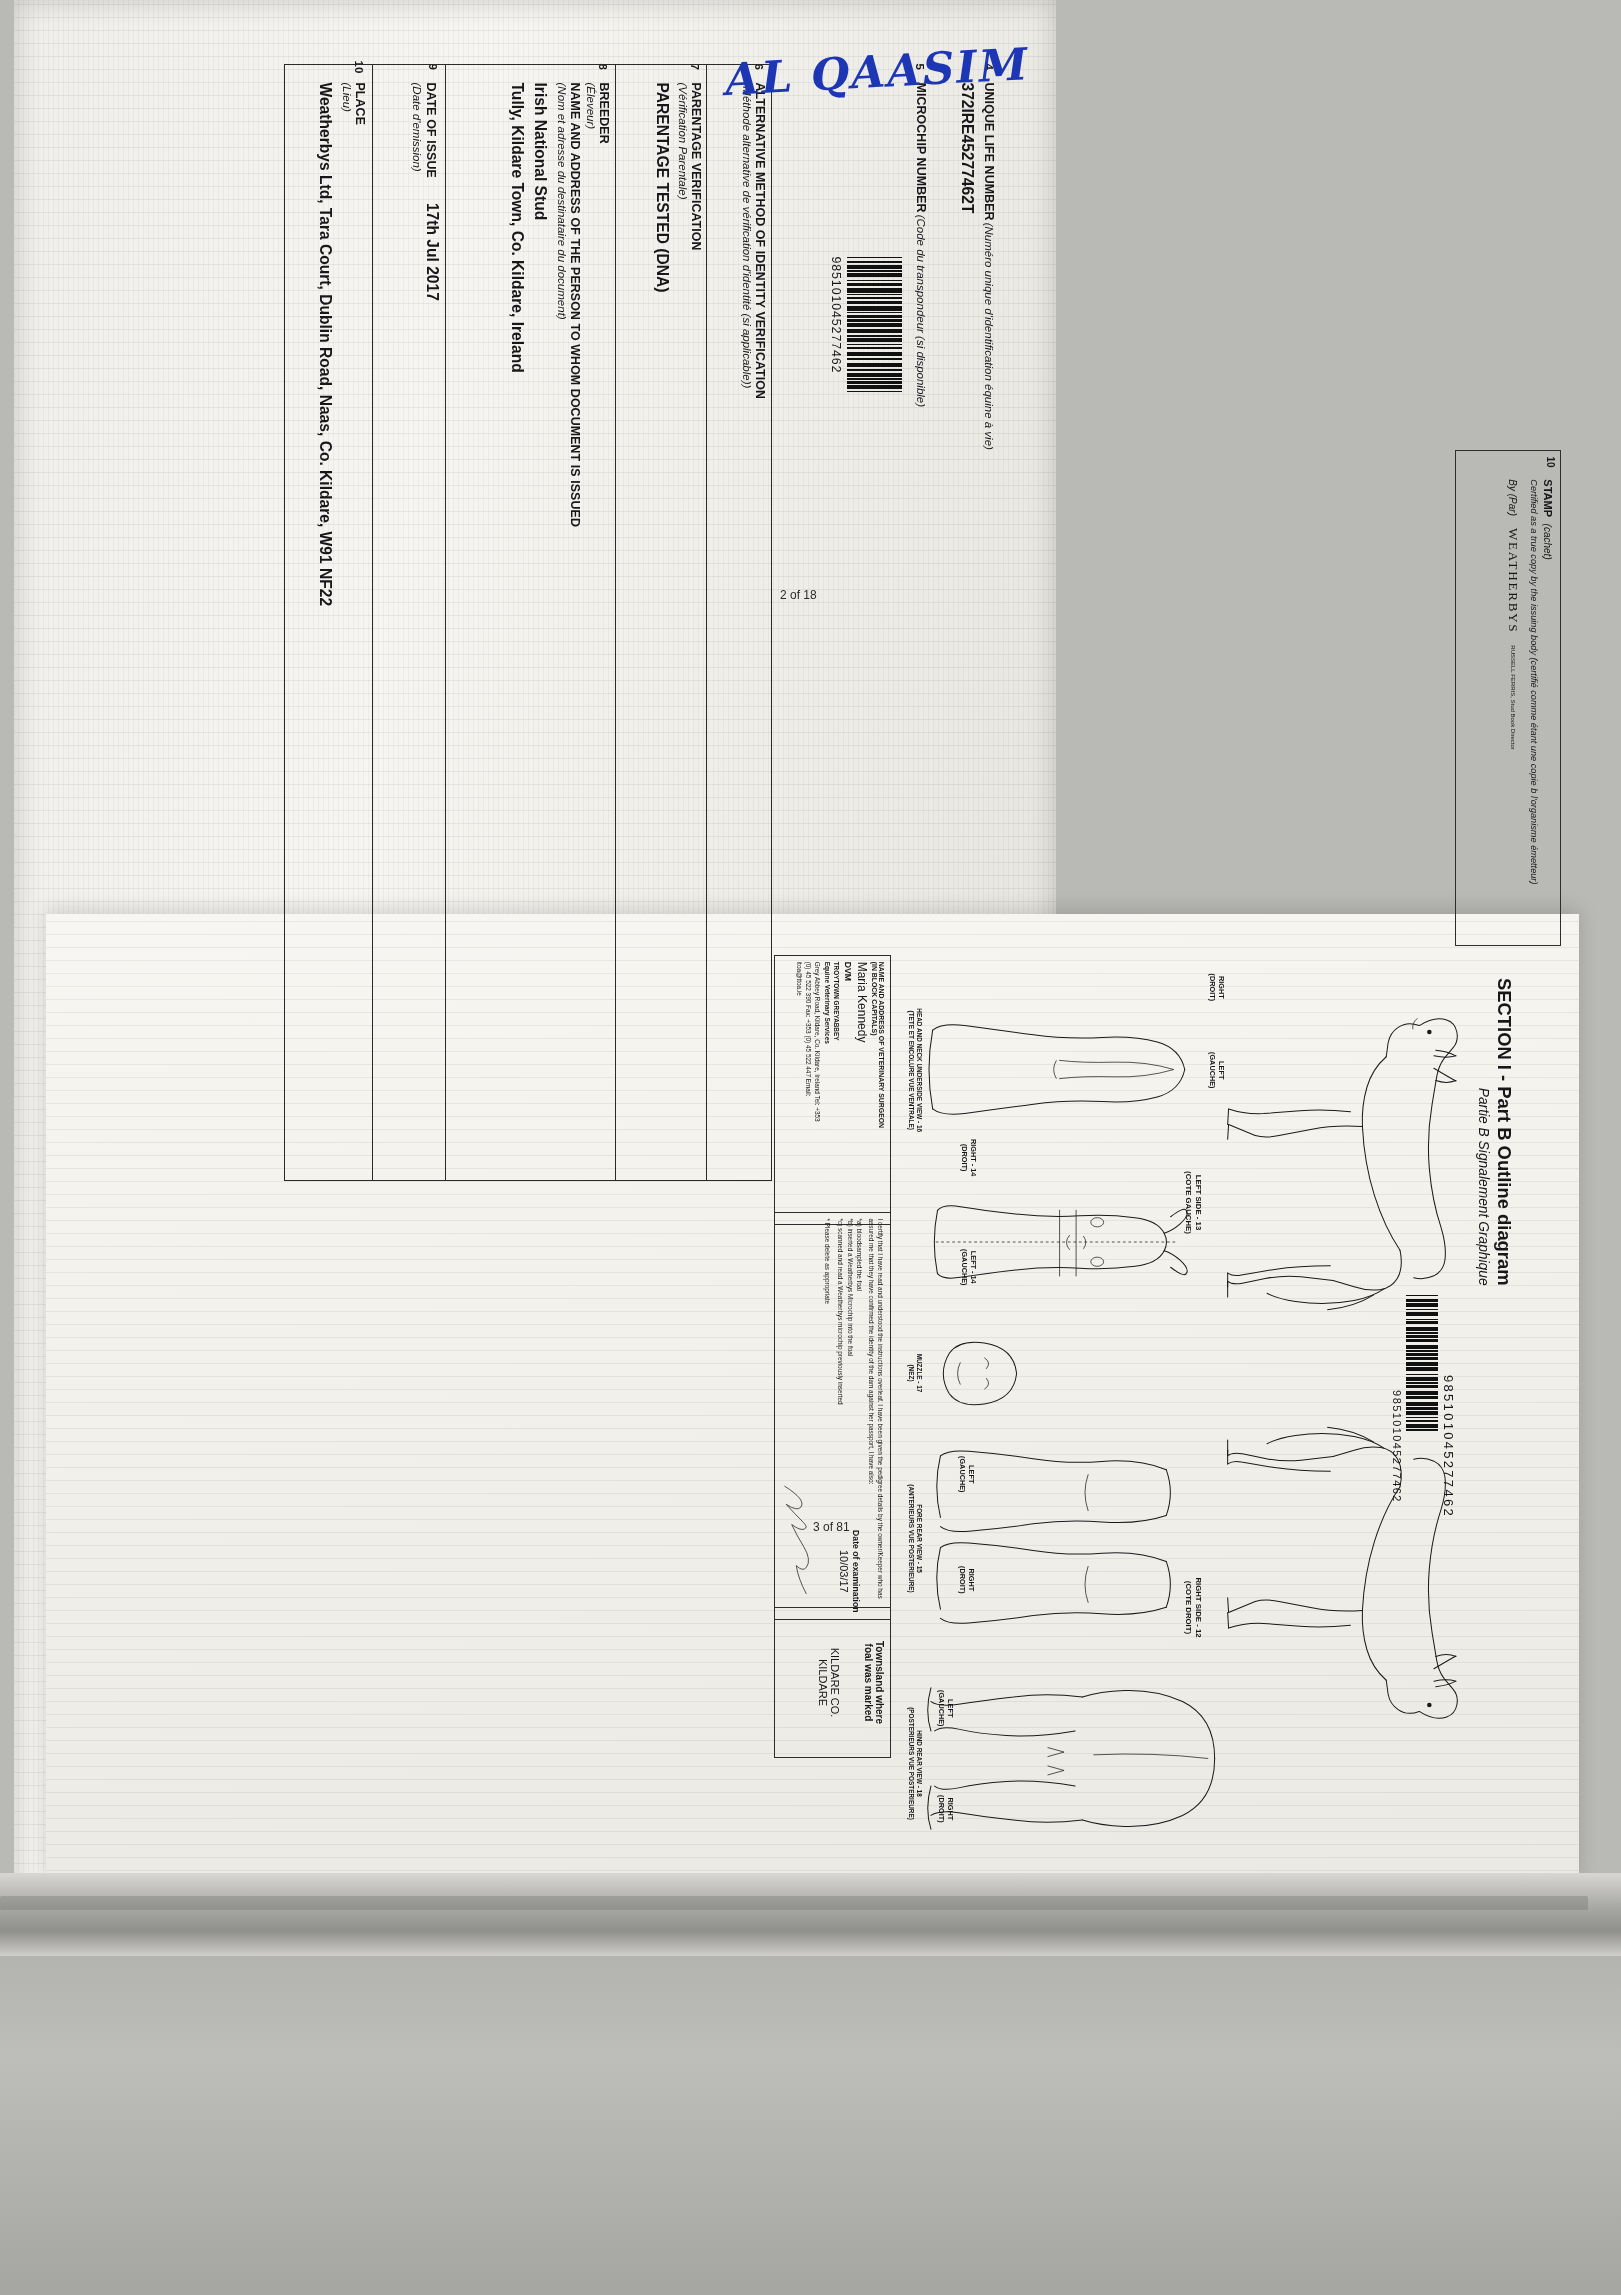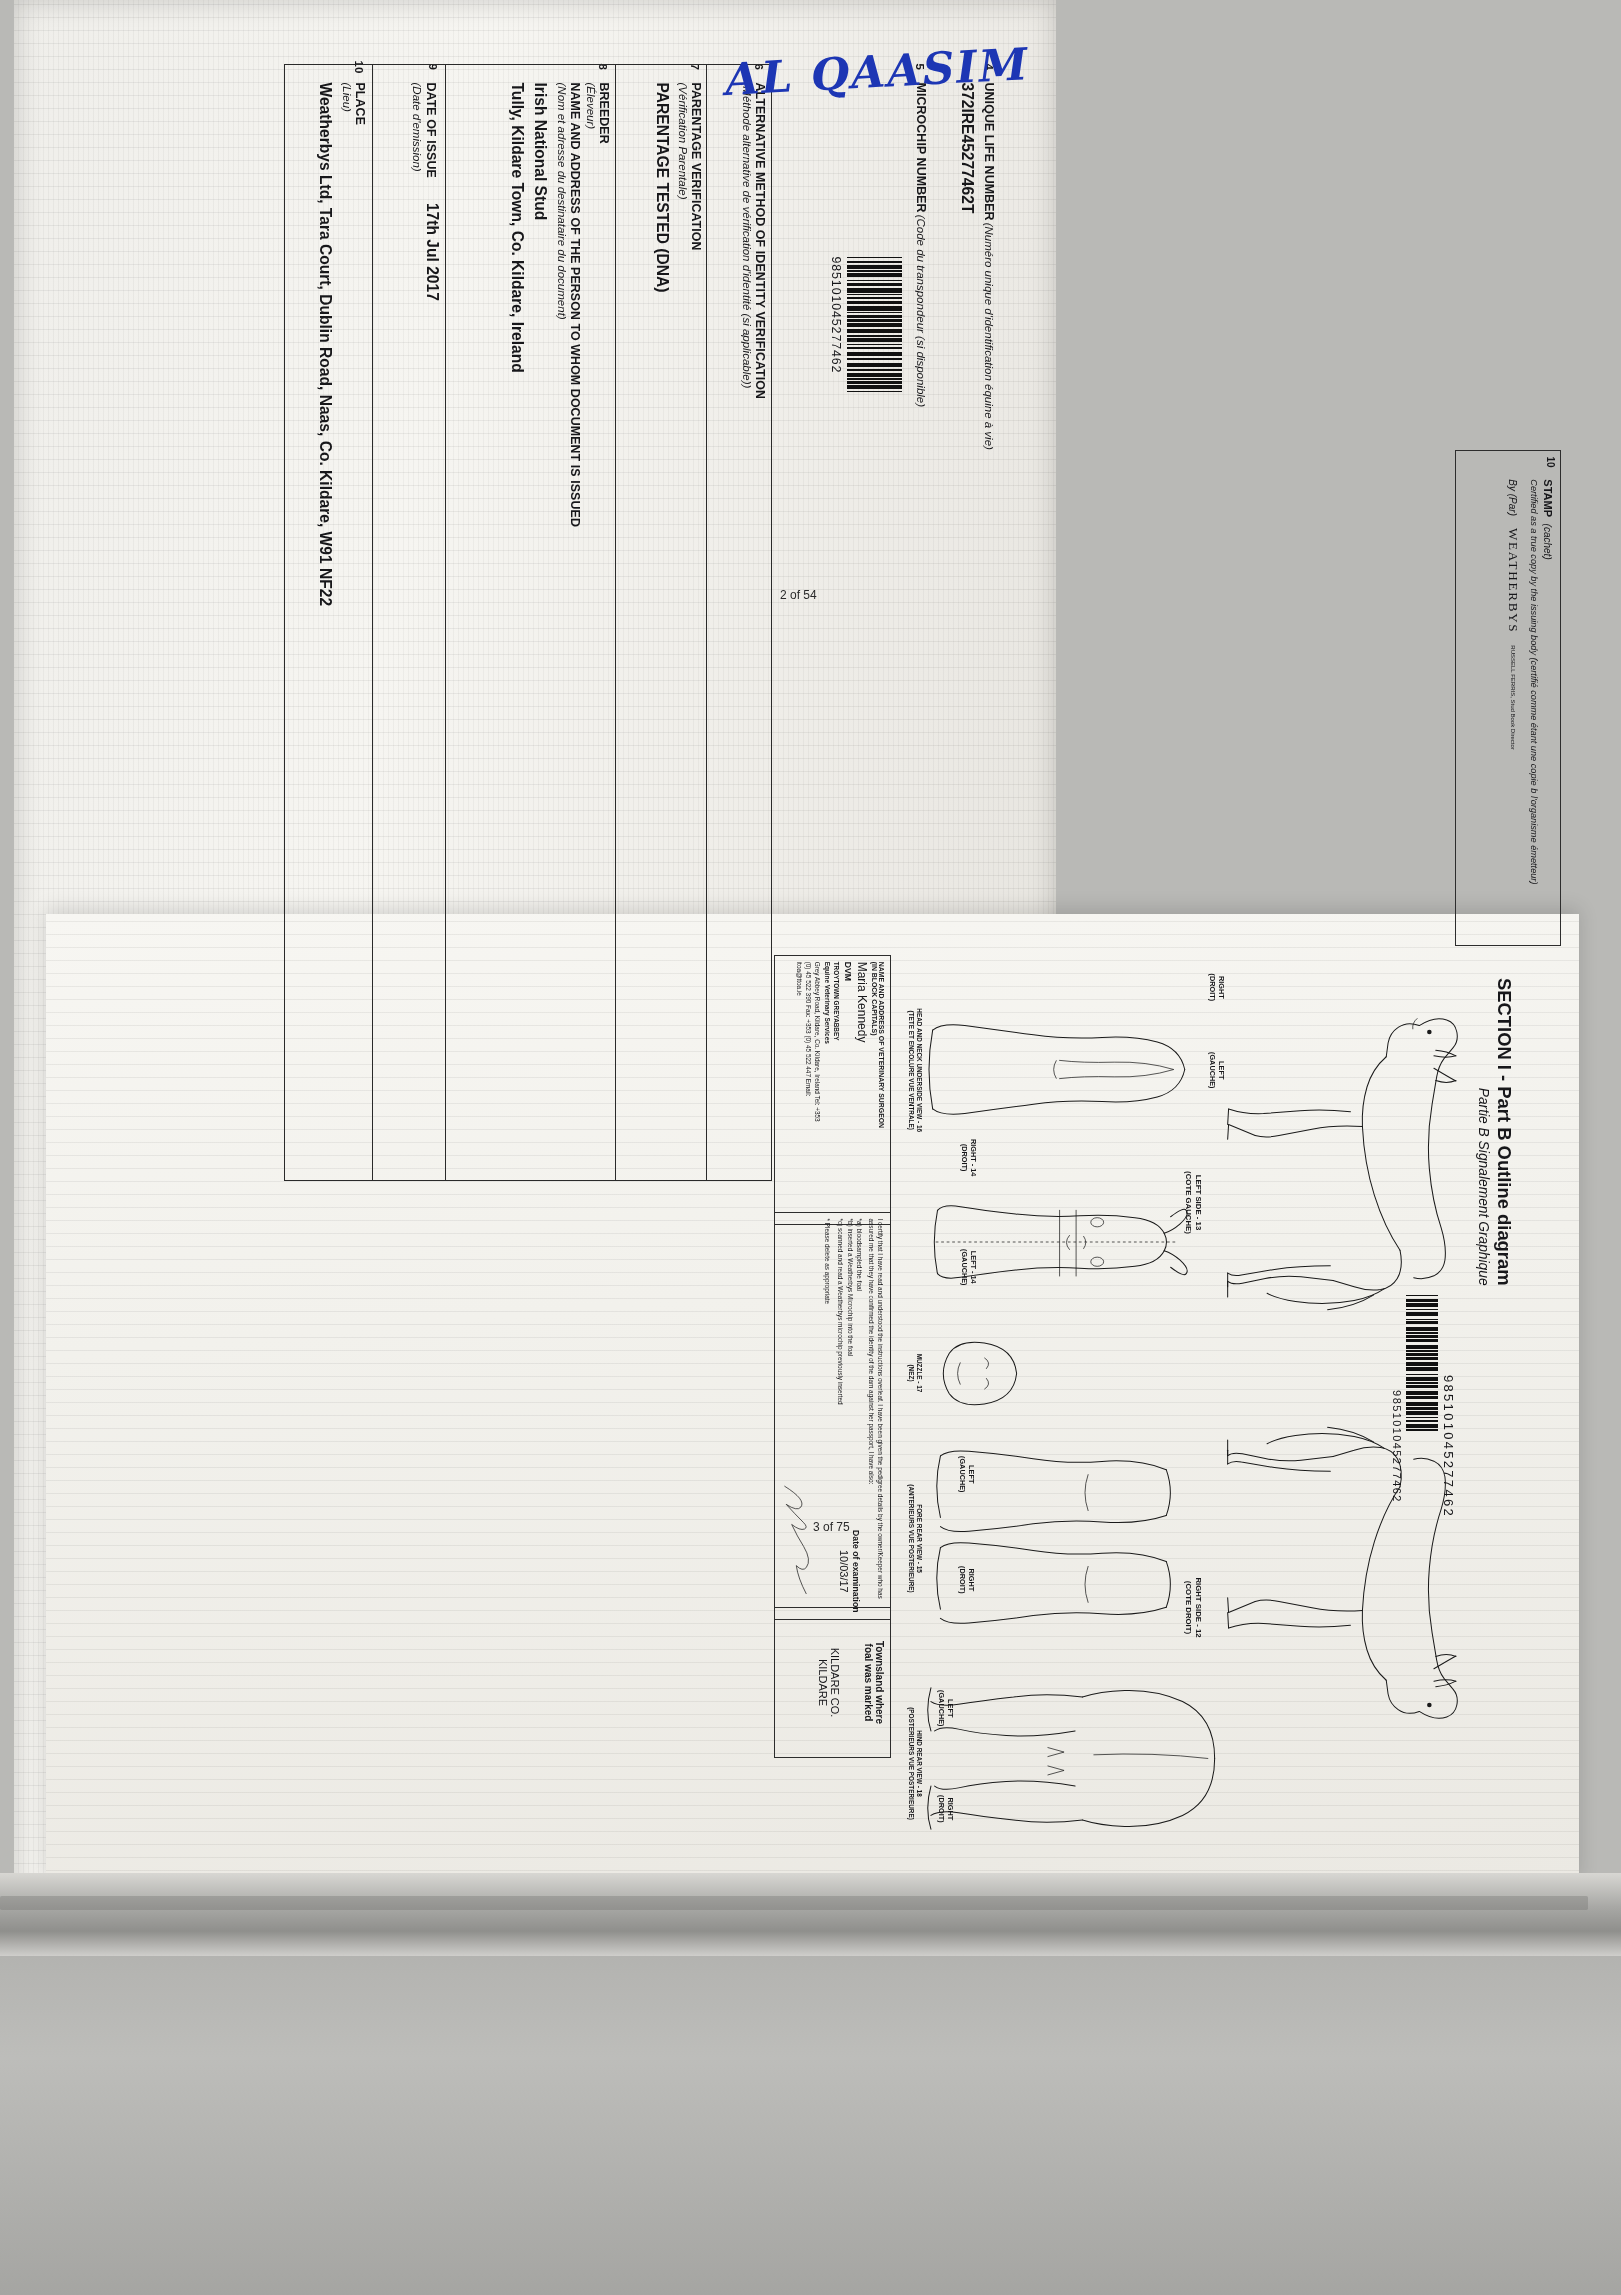--- a/index.html
+++ b/index.html
@@ -196,22 +196,22 @@
     <div class="hline" style="left:9.2px;top:408px;width:1116px;"></div>
     <div class="hline" style="left:9.2px;top:578px;width:1116px;"></div>
     <div class="hline" style="left:9.2px;top:651px;width:1116px;"></div>
     <div class="hline" style="left:9.2px;top:739px;width:1116px;"></div>
     <div class="vline" style="left:9.2px;top:252px;height:488px;"></div>
     <div class="vline" style="left:1125px;top:252px;height:488px;"></div>
   </div>
 
   <div class="handwrite" style="position:absolute;left:725px;top:46px;">AL QAASIM</div>
 
-  <div class="pagenum" style="left:780px;top:588px;">2 of 54</div>
-  <div class="pagenum" style="left:813px;top:1520px;">3 of 75</div>
+  <div class="pagenum" style="left:780px;top:588px;">2 of 18</div>
+  <div class="pagenum" style="left:813px;top:1520px;">3 of 81</div>
 
   <div id="p3" class="rot">
 
     <div style="position:absolute;left:32px;top:27.5px;">
       <div class="sec-title">SECTION I - Part B Outline diagram</div>
       <div class="sec-sub" style="text-align:right;margin-top:2.8px;">Partie B Signalement Graphique</div>
     </div>
 
     <div style="position:absolute;left:349px;top:87px;width:303px;text-align:center;">
       <div style="font-size:13px;letter-spacing:2.3px;">985101045277462</div>

